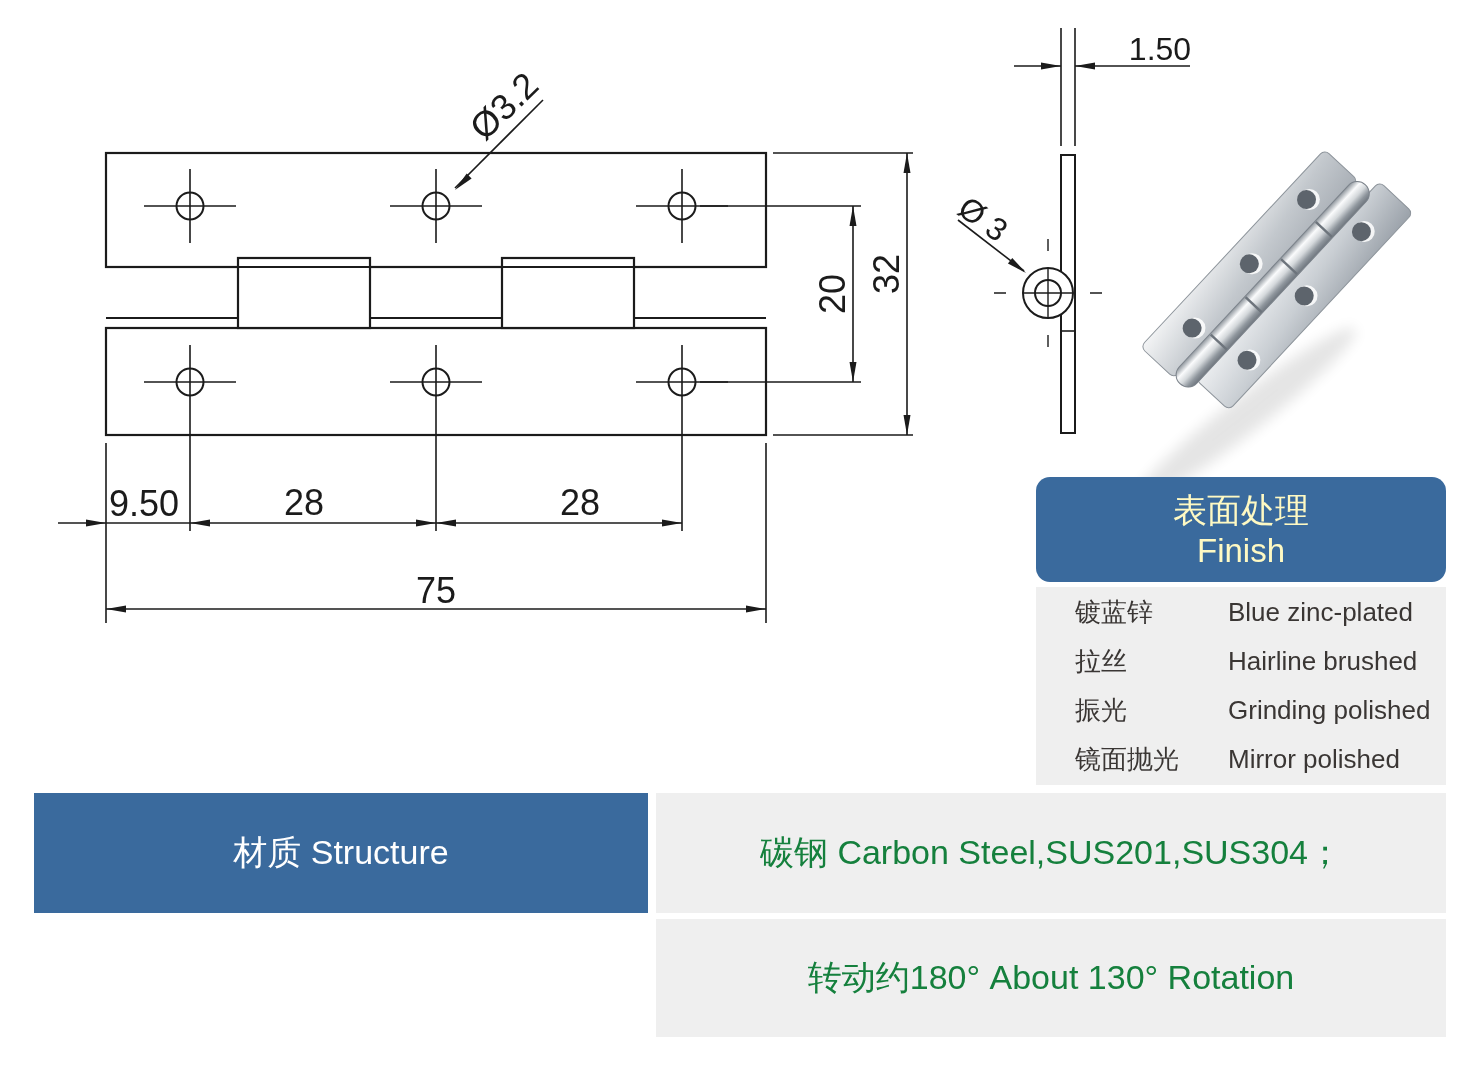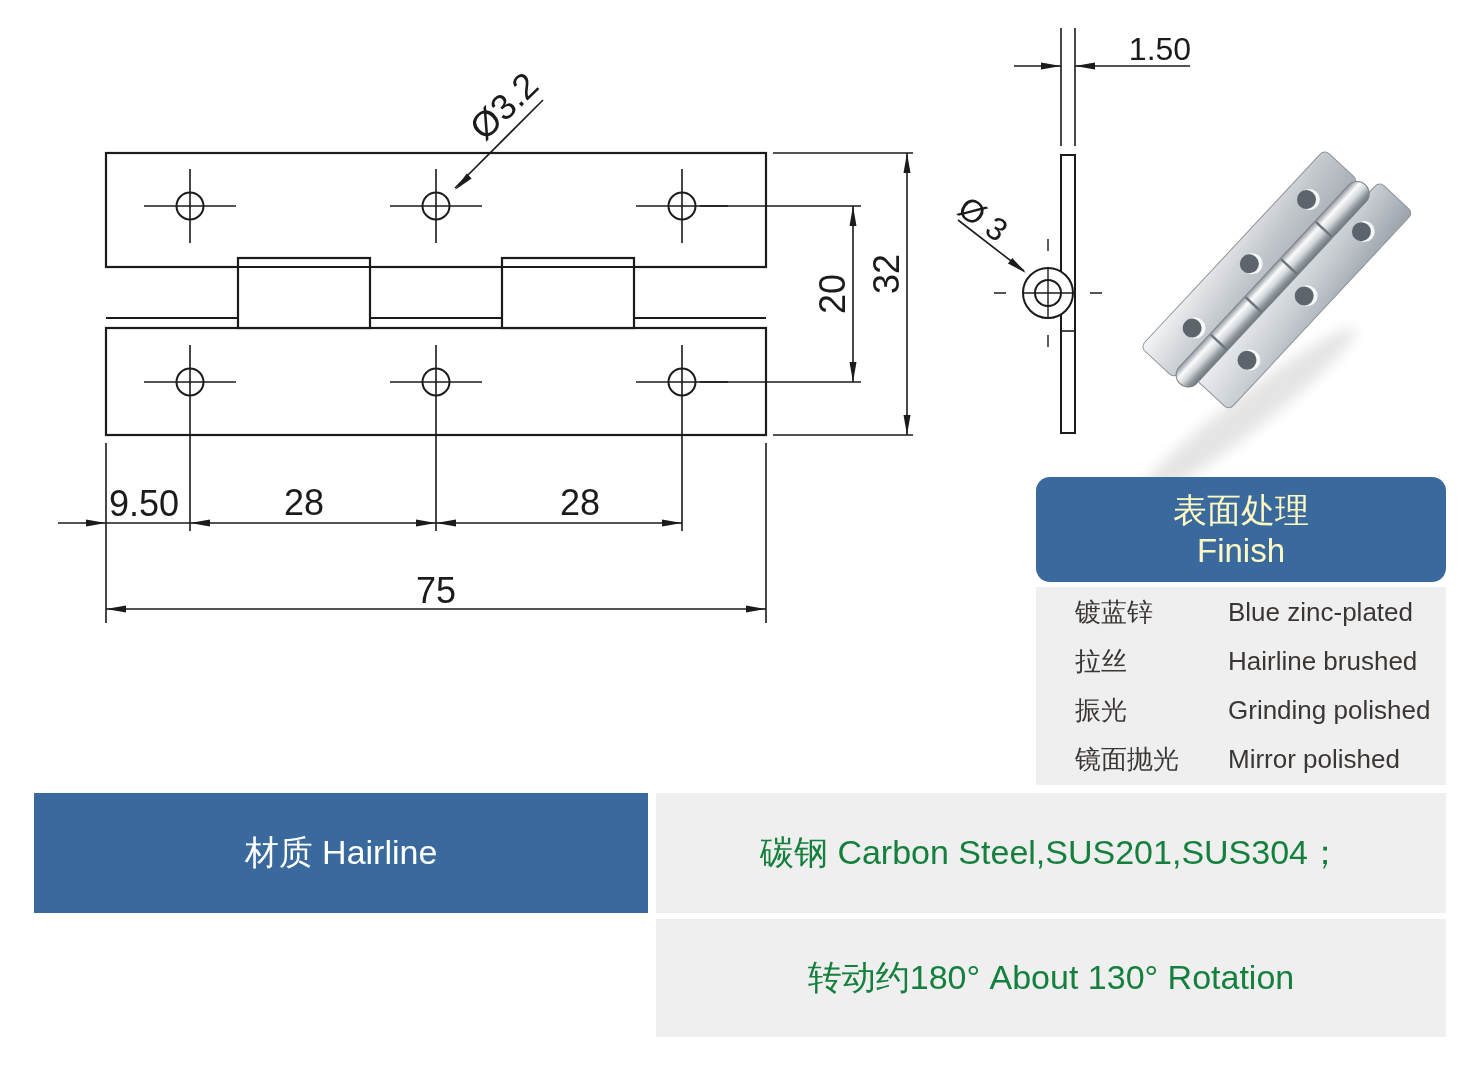--- a/index.html
+++ b/index.html
@@ -221,17 +221,17 @@
     <div class="finish-row">
       <span class="zh">振光</span>
       <span class="en">Grinding polished</span>
     </div>
     <div class="finish-row">
       <span class="zh">镜面抛光</span>
       <span class="en">Mirror polished</span>
     </div>
   </div>
 
-  <div class="spec-label row1">材质 Hairline</div>
+  <div class="spec-label row1">材质 Structure</div>
   <div class="spec-value row1">碳钢  Carbon Steel,SUS201,SUS304；</div>
   <div class="spec-value row2">转动约180°  About 130° Rotation</div>
 
 </div>
 
 </body></html>

